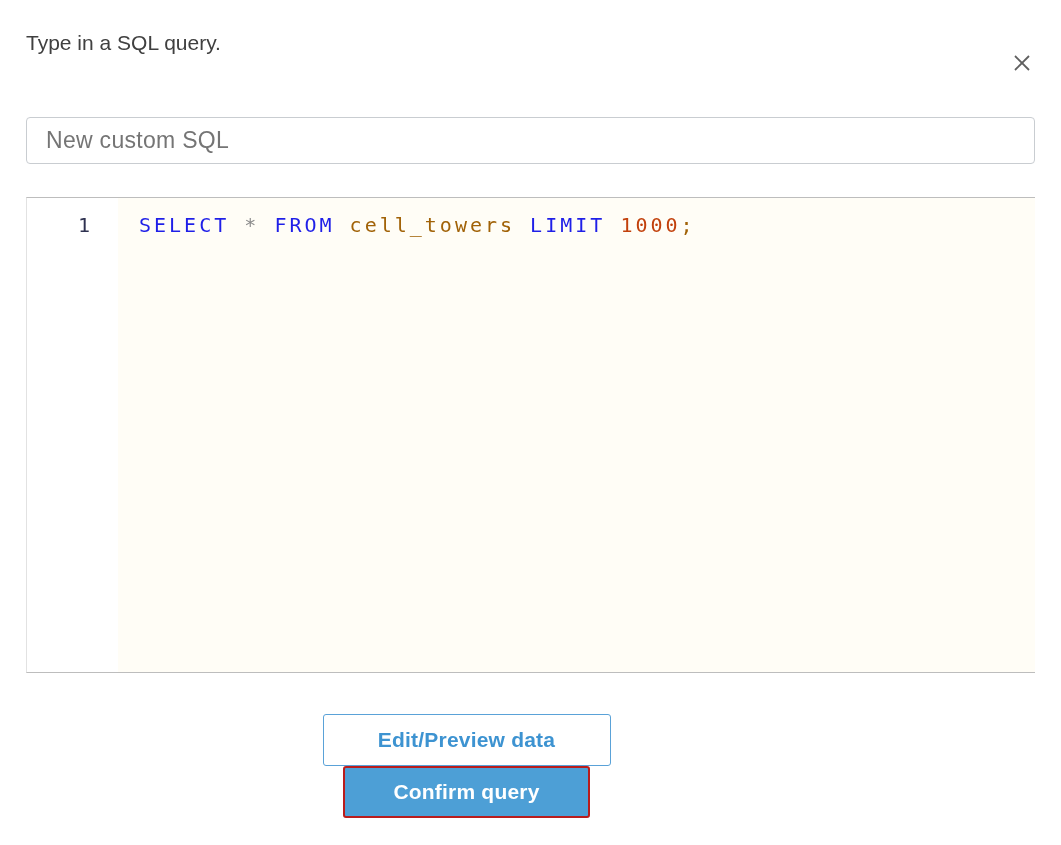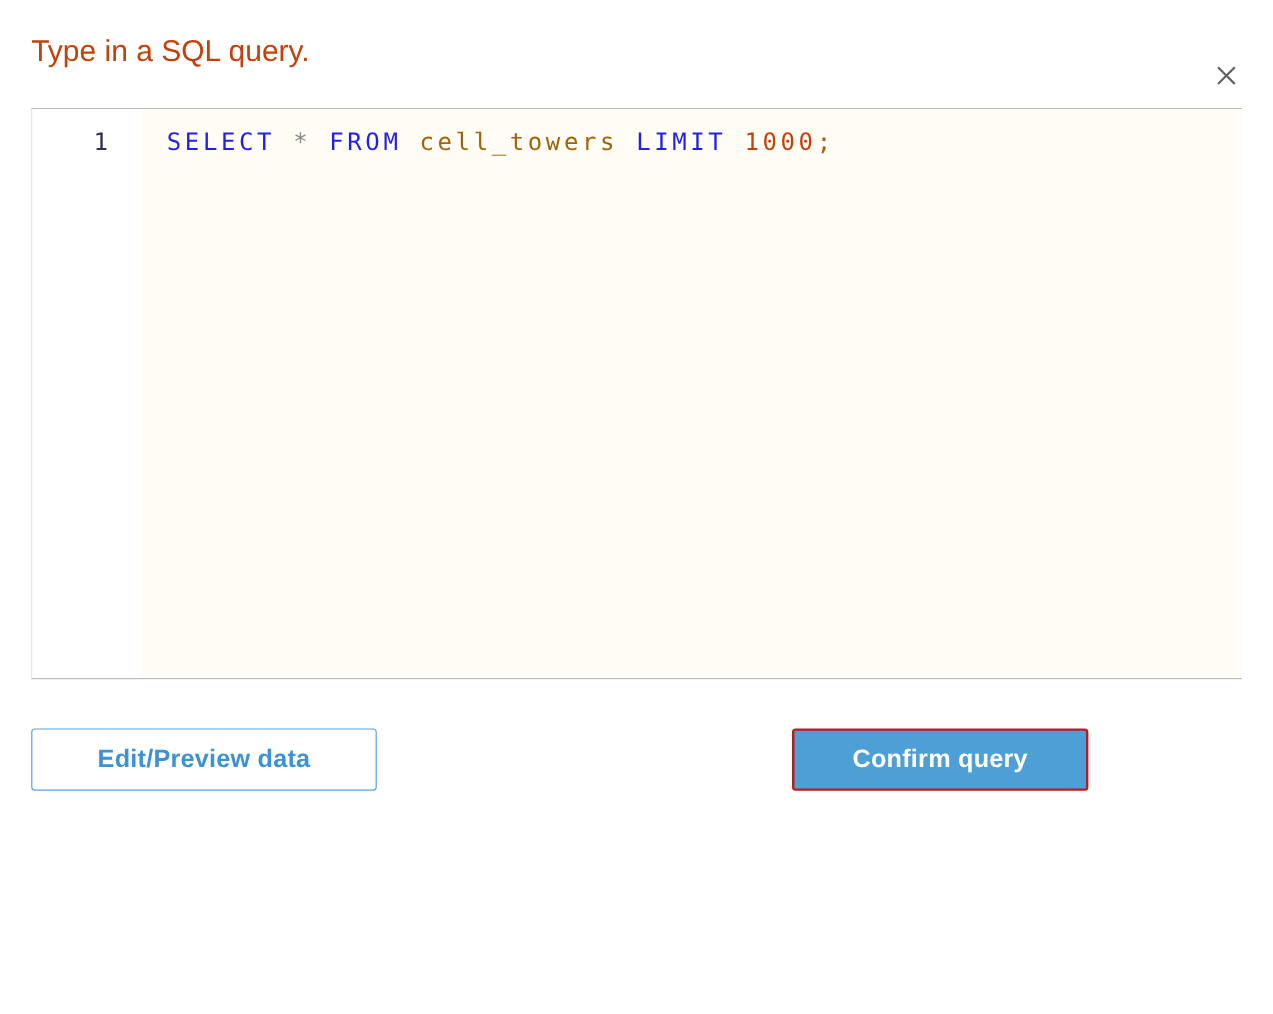--- a/index.html
+++ b/index.html
@@ -25,23 +25,23 @@
     position: absolute;
     top: 21px; right: 26px;
     width: 26px; height: 26px;
     display: flex; align-items: center; justify-content: center;
     cursor: pointer;
     background: none; border: none;
   }
   .close-btn svg { display: block; }
   .dialog-subtitle {
     margin-top: 29px;
-    font-size: 25px;
+    font-size: 21px;
     font-weight: 400;
-    color: #c2410c;
+    color: #404040;
     line-height: 28px;
   }
   .name-input {
     display: block;
     margin-top: 60px;
     width: 1009px;
     height: 47px;
     border: 1px solid #c9cdd1;
     border-radius: 4px;
     padding: 0 19px;
@@ -86,20 +86,21 @@
   .tok-keyword  { color: #1f1fe8; text-align: right; }
   .tok-number   { color: #c2410c; }
   .tok-operator { color: #8b8b8b; }
   .tok-plain    { color: #a16207; }
   .footer {
     margin-top: 41px;
     width: 881px;
     display: flex;
     justify-content: space-between;
     align-items: center;
+    flex-direction: column;
   }
   .btn {
     height: 52px;
     border-radius: 3px;
     font-family: "Liberation Sans", sans-serif;
     font-size: 21px;
     font-weight: bold;
     letter-spacing: 0.2px;
     cursor: pointer;
   }
@@ -124,20 +125,21 @@
 
   <button class="close-btn" aria-label="Close">
     <svg width="20" height="20" viewBox="0 0 20 20">
       <line x1="3" y1="3" x2="17" y2="17" stroke="#5f5f5f" stroke-width="1.8"></line>
       <line x1="17" y1="3" x2="3" y2="17" stroke="#5f5f5f" stroke-width="1.8"></line>
     </svg>
   </button>
 
   <p class="dialog-subtitle">Type in a SQL query.</p>
 
+  <input class="name-input" type="text" value="New custom SQL" style="">
 
   <div class="editor">
     <div class="gutter">
         <div class="line-number">1</div>
       </div>
     <div class="code-area">
         <div class="code-line"><span class="tok-keyword">SELECT</span><span class="tok-plain"> </span><span class="tok-operator">*</span><span class="tok-plain"> </span><span class="tok-keyword">FROM</span><span class="tok-plain"> cell_towers </span><span class="tok-keyword">LIMIT</span><span class="tok-plain"> </span><span class="tok-number">1000</span><span class="tok-plain">;</span></div>
       </div>
   </div>
 

